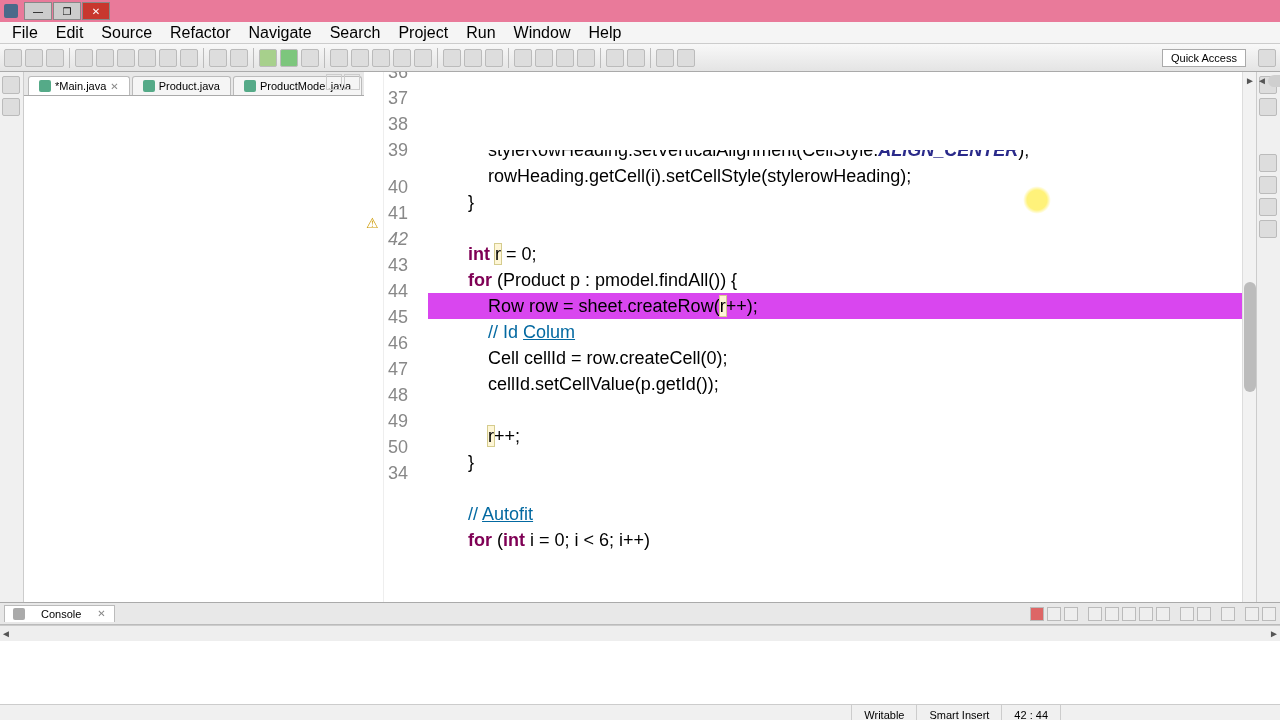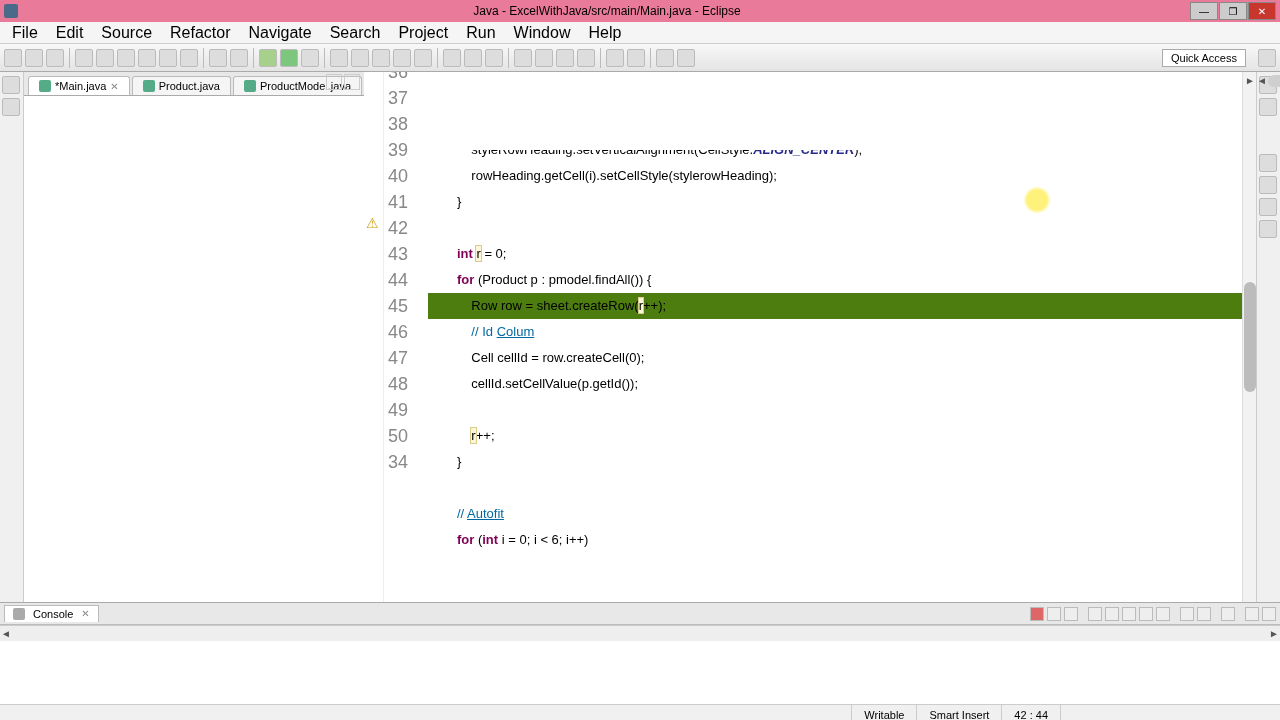--- a/index.html
+++ b/index.html
@@ -33,57 +33,56 @@
 .editor-tab.active { background: #fff; }
 .tab-icon { width: 12px; height: 12px; background: #5a8; border-radius: 2px; }
 .tab-close { font-size: 10px; color: #888; cursor: default; }
 .editor-quick-btns { position: absolute; right: 4px; top: 2px; display: flex; gap: 2px; }
 .editor-quick-btn { width: 16px; height: 16px; border: 1px solid #ccc; }
 
 .code-scroll { flex: 1; display: flex; overflow: hidden; position: relative; }
 .marker-col { width: 20px; background: #fff; border-right: 1px solid #eee; }
 .line-gutter { width: 30px; background: #fff; text-align: right; padding-right: 6px; font-family: Consolas, monospace; font-size: 18px; color: #888; line-height: 26px; }
 .fold-col { width: 14px; background: #fff; }
-.code-body { flex: 1; font-family: Consolas, monospace; font-size: 13px; line-height: 26px; white-space: pre; position: relative; overflow: hidden; }
+.code-body { flex: 1; font-family: Consolas, monospace; font-size: 18px; line-height: 26px; white-space: pre; position: relative; overflow: hidden; }
 .code-row { height: 26px; position: relative; }
-.code-row.current { background: #4d7c0f; }
+.code-row.current { background: #d946ef; }
 .kw { color: #7f0055; font-weight: bold; }
 .cm { color: #0369a1; }
 .highlight-var { background: #fef6d6; outline: 1px solid #d5cc8e; }
 .cursor-highlight { position: absolute; width: 28px; height: 28px; background: radial-gradient(circle, #fff27a 0%, #fff27a 50%, rgba(255,242,122,0) 70%); border-radius: 50%; pointer-events: none; }
 
 .hscroll { height: 16px; background: #eee; border-top: 1px solid #ccc; position: relative; }
 .hscroll-thumb { position: absolute; left: 12px; top: 2px; height: 12px; width: 1050px; background: #cfcfcf; border-radius: 6px; }
 .hscroll-arrow { position: absolute; width: 12px; height: 12px; top: 2px; font-size: 10px; color: #555; text-align: center; }
 
 .right-strip { width: 24px; background: #f0f0f0; border-left: 1px solid #ccc; padding: 4px 2px; display: flex; flex-direction: column; gap: 4px; }
 .vscroll-overview { position: absolute; right: 0; top: 0; width: 14px; height: 100%; background: #f2f2f2; border-left: 1px solid #ddd; }
 .vscroll-thumb { position: absolute; right: 0; width: 12px; top: 210px; height: 110px; background: #bcbcbc; border-radius: 6px; }
 
 .console-panel { height: 102px; border-top: 1px solid #aaa; background: #fff; display: flex; flex-direction: column; }
 .console-tabs { height: 22px; background: #e8e8e8; display: flex; align-items: center; padding: 0 4px; border-bottom: 1px solid #bbb; }
-.console-tab { padding: 2px 8px; font-size: 11px; display: flex; gap: 8px; background: #fff; border: 1px solid #bbb; border-bottom: none; }
+.console-tab { padding: 2px 8px; font-size: 11px; display: flex; gap: 16px; background: #fff; border: 1px solid #bbb; border-bottom: none; }
 .console-tab-icon { width: 12px; height: 12px; background: #aaa; border-radius: 2px; }
 .ctab-close { font-size: 10px; color: #888; }
 .console-toolbar { margin-left: auto; display: flex; gap: 3px; }
 .ctool-btn { width: 14px; height: 14px; border: 1px solid #bbb; background: #eee; }
 .console-header { font-size: 11px; color: #777; padding: 1px 4px; }
 .console-output { flex: 1; font-family: Consolas, monospace; font-size: 16px; padding: 2px 4px; }
 .console-hscroll { height: 16px; background: #eee; border-top: 1px solid #ccc; position: relative; }
 
 .statusbar { height: 20px; background: #f0f0f0; border-top: 1px solid #ccc; display: flex; align-items: center; font-size: 11px; }
 .statusbar-cell { padding: 0 12px; border-left: 1px solid #ccc; height: 100%; display: flex; align-items: center; }
 .warn { position: absolute; color: #c90; font-size: 14px; left: 2px; }
 </style>
 </head>
 <body>
 
 <div class="titlebar">
   <div class="titlebar-icon"></div>
-  <div class="titlebar-title">Java - ExcelWithJava/src/main/Main.java - Eclipse</div>
   <div class="titlebar-btns">
     <div class="titlebar-btn">—</div>
     <div class="titlebar-btn">❐</div>
     <div class="titlebar-btn close">✕</div>
   </div>
 </div>
 
 <div class="menubar" id="menubar">
     <div class="menu-item">File</div>
     <div class="menu-item">Edit</div>
@@ -187,23 +186,23 @@
           <div style="height: 26px; position: relative;"></div>
           <div style="height: 26px; position: relative;"></div>
           <div style="height: 26px; position: relative;"></div>
           <div style="height: 26px; position: relative;"></div>
         </div>
       <div class="line-gutter" id="gutter">
           <div style="height: 13px; line-height: 0px;">36</div>
           <div style="height: 26px;">37</div>
           <div style="height: 26px;">38</div>
           <div style="height: 26px;">39</div>
-          <div style="height: 26px;">40</div>
+          <div style="height: 26px; margin-top: 11px;">40</div>
           <div style="height: 26px;">41</div>
-          <div style="height: 26px;">42</div>
+          <div style="height: 26px; font-style: italic;">42</div>
           <div style="height: 26px;">43</div>
           <div style="height: 26px;">44</div>
           <div style="height: 26px;">45</div>
           <div style="height: 26px;">46</div>
           <div style="height: 26px;">47</div>
           <div style="height: 26px;">48</div>
           <div style="height: 26px;">49</div>
           <div style="height: 26px;">50</div>
           <div style="height: 26px;">34</div>
         </div>

